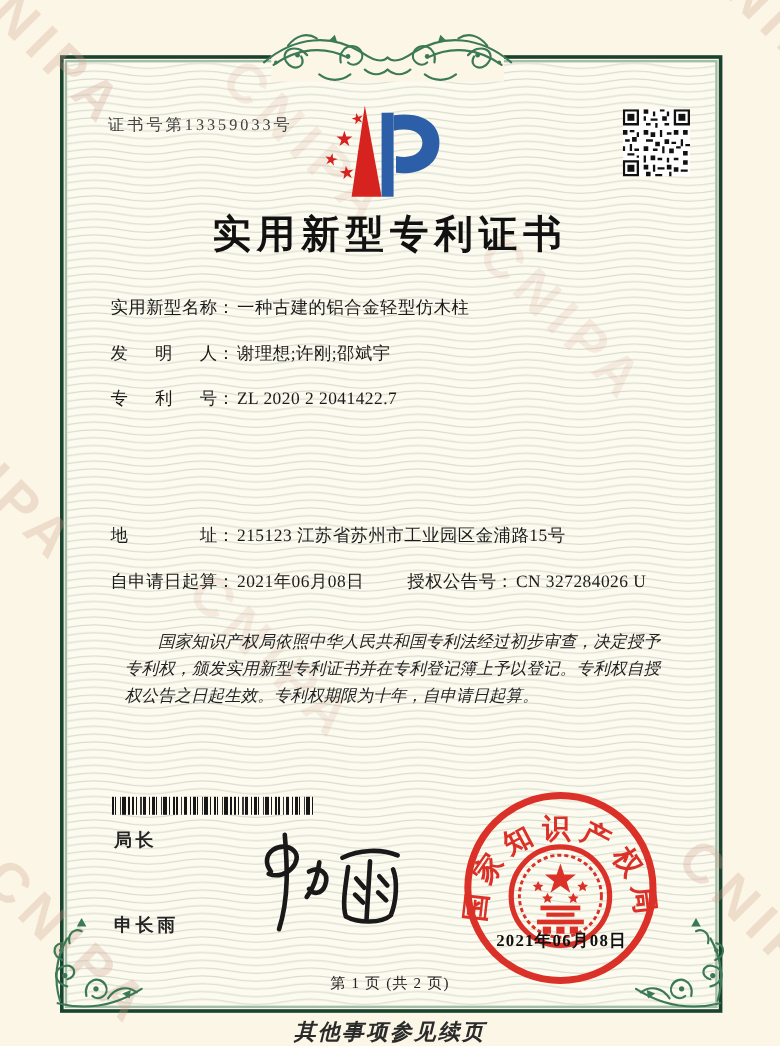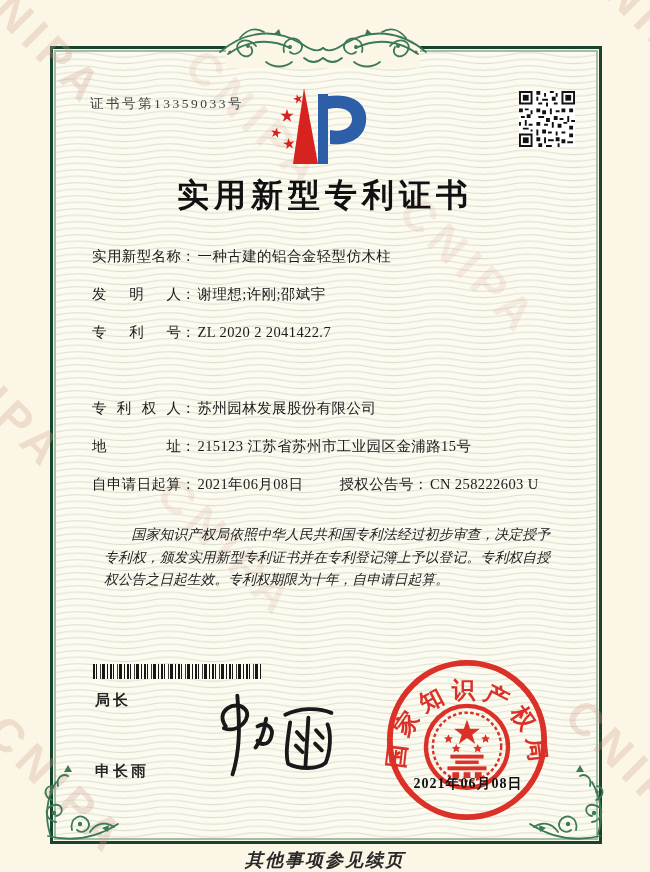--- a/index.html
+++ b/index.html
@@ -228,28 +228,25 @@
 
   <div class="frow" style="top:247px;">
     <span class="flabel">实用新型名称</span><span class="fcolon">：</span><span class="fvalue">一种古建的铝合金轻型仿木柱</span>
   </div>
   <div class="frow" style="top:285px;">
     <span class="flabel">发明人</span><span class="fcolon">：</span><span class="fvalue">谢理想;许刚;邵斌宇</span>
   </div>
   <div class="frow" style="top:323px;">
     <span class="flabel">专利号</span><span class="fcolon">：</span><span class="fvalue">ZL 2020 2 2041422.7</span>
   </div>
-  <div class="frow" style="top:399px;">
-    <span class="flabel">专利权人</span><span class="fcolon">：</span><span class="fvalue">苏州园林发展股份有限公司</span>
-  </div>
   <div class="frow" style="top:437px;">
     <span class="flabel">地址</span><span class="fcolon">：</span><span class="fvalue">215123 江苏省苏州市工业园区金浦路15号</span>
   </div>
   <div class="frow" style="top:475px;">
-    <span class="flabel">自申请日起算</span><span class="fcolon">：</span><span class="fvalue">2021年06月08日</span><span class="pair2"><span class="flabel">授权公告号</span><span class="fcolon">：</span><span class="fvalue">CN 258222603 U</span></span>
+    <span class="flabel">自申请日起算</span><span class="fcolon">：</span><span class="fvalue">2021年06月08日</span><span class="pair2"><span class="flabel">授权公告号</span><span class="fcolon">：</span><span class="fvalue">CN 327284026 U</span></span>
   </div>
 
   <div class="paras">
     <p>国家知识产权局依照中华人民共和国专利法经过初步审查，决定授予专利权，颁发实用新型专利证书并在专利登记簿上予以登记。专利权自授权公告之日起生效。专利权期限为十年，自申请日起算。</p>
   </div>
 
   <div class="barcode"></div>
 
   <div class="director-title">局长</div>
   <div class="director-name">申长雨</div>
@@ -287,15 +284,16 @@
       <rect x="-17" y="8" width="34" height="4"></rect>
       <rect x="-12" y="14" width="24" height="3.5"></rect>
       <rect x="-20" y="20" width="40" height="4"></rect>
       <rect x="-15" y="26" width="7" height="6"></rect>
       <rect x="-3.5" y="26" width="7" height="6"></rect>
       <rect x="8" y="26" width="7" height="6"></rect>
     </g>
   </svg>
   <div class="seal-date">2021年06月08日</div>
 
+  <div class="page-num">第 1 页 (共 2 页)</div>
 </div>
 
 <div class="cont-note">其他事项参见续页</div>
 
 </body></html>

